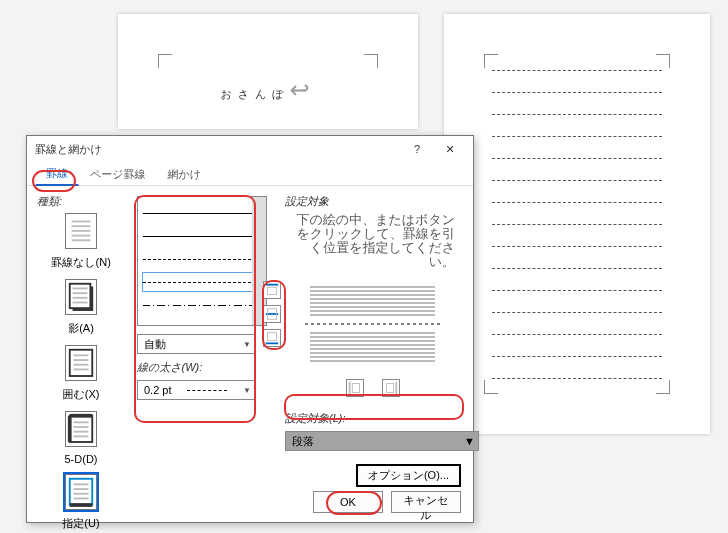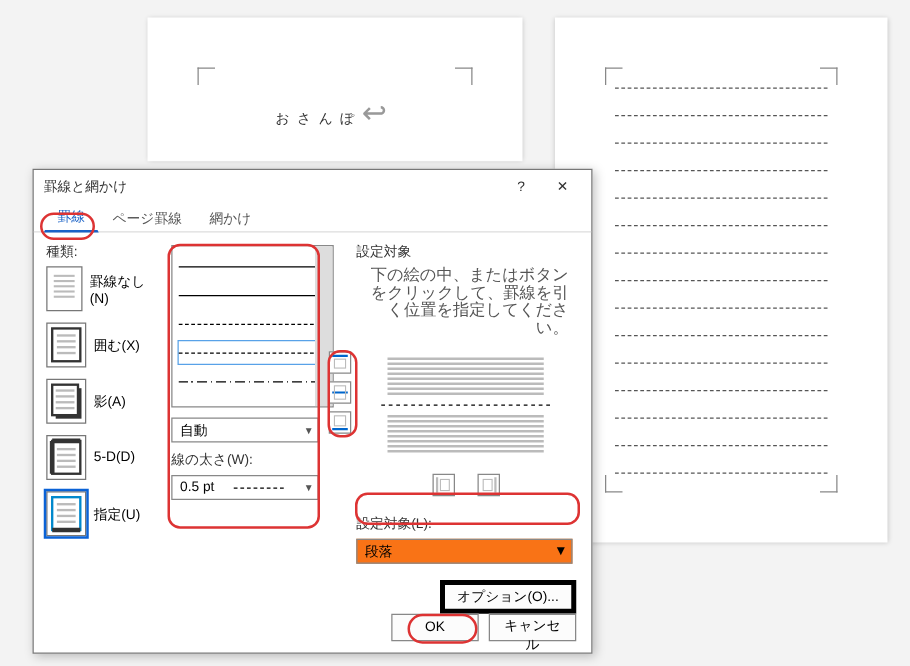--- a/index.html
+++ b/index.html
@@ -26,25 +26,25 @@
   .dialog { position:absolute; left:26px; top:135px; width:448px; height:388px; background:#fff; border:1px solid #777; box-shadow:2px 2px 8px rgba(0,0,0,.25); }
   .dlg-titlebar { height:26px; padding:5px 8px; display:flex; align-items:center; justify-content:space-between; }
   .dlg-title { color:#333; }
   .dlg-ctrls span { display:inline-block; width:30px; text-align:center; color:#333; cursor:default; }
   .tabs { height:24px; border-bottom:1px solid #ddd; display:flex; align-items:flex-end; padding-left:8px; gap:0; }
   .tab { padding:4px 10px 3px 10px; color:#555; border:1px solid transparent; position:relative; top:1px; cursor:default; }
   .tab.active { color:#1a62c6; border-bottom:2px solid #1a62c6;font-family:Liberation Serif, serif; }
 
   .dlg-body { position:relative; padding:8px 10px; height:296px; }
 
-  .section-label { color:#333; margin-bottom:4px; display:block; }
+  .section-label { color:#333; margin-bottom:4px; display:block;font-style:italic; }
 
   
   .col-settings { position:absolute; left:10px; top:8px; width:88px; }
-  .settings-item { display:flex; align-items:center; gap:6px; margin-bottom:9px; cursor:default; }
+  .settings-item { display:flex; align-items:center; gap:6px; margin-bottom:9px; cursor:default;flex-direction:column; }
   .settings-item.selected .thumb { outline:2px solid #0a62d6; }
   .thumb { width:32px; height:36px; background:#fff; border:1px solid #777; position:relative; }
   .thumb svg { position:absolute; inset:0; }
 
   
   .col-style   { position:absolute; left:110px; top:8px; width:130px; }
   .ls-box { height:130px; border:1px solid #888; margin-top:2px; margin-bottom:8px; background:#fff; padding:6px 4px; overflow:hidden; position:relative; }
   .ls-row { height:20px; display:flex; align-items:center; border:1px solid transparent; margin-bottom:3px; }
   .ls-row.selected { border:1px solid #58a2e8; }
   .ls-line { width:100%; height:0; }
@@ -53,23 +53,23 @@
   .dd { width:118px; height:20px; border:1px solid #888; background:#fff; display:flex; align-items:center; justify-content:space-between; padding:0 3px 0 6px; margin-top:1px; }
   .dd .caret { font-size:8px; color:#555; }
 
   
   .col-preview { position:absolute; left:258px; top:8px; width:176px; }
   .pv-hint { color:#555; font-size:13px; line-height:14px; text-align:right; padding:0 6px; }
   .pv-stage { height:90px; background:#fff; position:relative; margin-bottom:8px; }
   .pv-btnrow { position:absolute; left:-22px; top:0; display:flex; flex-direction:column; gap:6px; }
   .pv-iconbtn { width:18px; height:18px; border:1px solid #888; background:#fff; cursor:default; display:flex; }
   .pv-bottom-btns { display:flex; justify-content:center; gap:18px; margin-top:4px; }
-  .apply-box { width:173px; height:20px; border:1px solid #888; background:#f97316; display:flex; align-items:center; justify-content:space-between; padding:0 3px 0 6px; margin-top:1px; }
-
-  .options-btn { position:absolute; right:12px; top:278px; padding:2px 10px; border:4px solid #000000; background:#fcfcfc; cursor:default; }
+  .apply-box { width:194px; height:20px; border:1px solid #888; background:#a3a3a3; display:flex; align-items:center; justify-content:space-between; padding:0 3px 0 6px; margin-top:1px; }
+
+  .options-btn { position:absolute; right:12px; top:278px; padding:2px 10px; border:2px solid #000000; background:#fcfcfc; cursor:default; }
 
   
   .dlg-footer { position:absolute; left:0; right:0; bottom:0; height:40px; display:flex; align-items:center; justify-content:flex-end; gap:8px; padding:0 12px; border-top:0; }
   .dlg-footer button { width:70px; height:22px; border:1px solid #888; background:#fcfcfc; cursor:default; }
 
 </style>
 </head>
 <body>
 
 <div class="page page-left">
@@ -129,41 +129,41 @@
               <rect x="6" y="17" width="20" height="2" fill="#bbb"></rect>
               <rect x="6" y="22" width="20" height="2" fill="#bbb"></rect>
               <rect x="6" y="27" width="20" height="2" fill="#bbb"></rect>
             </svg>
           </div>
         <span>罫線なし(N)</span>
       </div>
       <div class="settings-item">
         <div class="thumb">
             <svg viewBox="0 0 32 36">
-              <rect x="4" y="4" width="24" height="28" fill="none" stroke="#333" stroke-width="2"></rect>
-              <rect x="8" y="9" width="16" height="2" fill="#bbb"></rect>
-              <rect x="8" y="14" width="16" height="2" fill="#bbb"></rect>
-              <rect x="8" y="19" width="16" height="2" fill="#bbb"></rect>
-              <rect x="8" y="24" width="16" height="2" fill="#bbb"></rect>
-            </svg>
-          </div>
-        <span>囲む(X)</span>
-      </div>
-      <div class="settings-item">
-        <div class="thumb">
-            <svg viewBox="0 0 32 36">
               <rect x="7" y="7" width="22" height="26" fill="#333"></rect>
               <rect x="4" y="4" width="22" height="26" fill="#fff" stroke="#333" stroke-width="2"></rect>
               <rect x="7" y="8" width="16" height="2" fill="#bbb"></rect>
               <rect x="7" y="13" width="16" height="2" fill="#bbb"></rect>
               <rect x="7" y="18" width="16" height="2" fill="#bbb"></rect>
               <rect x="7" y="23" width="16" height="2" fill="#bbb"></rect>
             </svg>
           </div>
         <span>影(A)</span>
+      </div>
+      <div class="settings-item">
+        <div class="thumb">
+            <svg viewBox="0 0 32 36">
+              <rect x="4" y="4" width="24" height="28" fill="none" stroke="#333" stroke-width="2"></rect>
+              <rect x="8" y="9" width="16" height="2" fill="#bbb"></rect>
+              <rect x="8" y="14" width="16" height="2" fill="#bbb"></rect>
+              <rect x="8" y="19" width="16" height="2" fill="#bbb"></rect>
+              <rect x="8" y="24" width="16" height="2" fill="#bbb"></rect>
+            </svg>
+          </div>
+        <span>囲む(X)</span>
       </div>
       <div class="settings-item">
         <div class="thumb">
             <svg viewBox="0 0 32 36">
               <rect x="4" y="4" width="24" height="28" fill="none" stroke="#333" stroke-width="2"></rect>
               <line x1="4" y1="4" x2="28" y2="4" stroke="#333" stroke-width="4"></line>
               <line x1="4" y1="4" x2="4" y2="32" stroke="#333" stroke-width="4"></line>
               <rect x="8" y="10" width="16" height="2" fill="#bbb"></rect>
               <rect x="8" y="15" width="16" height="2" fill="#bbb"></rect>
               <rect x="8" y="20" width="16" height="2" fill="#bbb"></rect>
@@ -207,21 +207,21 @@
         <div class="ls-scroll">
           <div style="background:#ddd"></div>
         </div>
       </div>
       <div class="dd">
         <span>自動</span>
         <span class="caret">▼</span>
       </div>
       <span class="section-label" style="margin-top:6px;display:inline-block">線の太さ(W):</span>
       <div class="dd">
-        <span>0.5 pt</span>
+        <span>0.2 pt</span>
         <span style="flex-shrink:0;width:40px;border-top:1px dashed #000;margin:0 4px"></span>
         <span class="caret">▼</span>
       </div>
     </div>
 
     <div class="col-preview">
       <span class="section-label">設定対象</span>
       <div class="pv-hint">下の絵の中、またはボタンをクリックして、罫線を引く位置を指定してください。</div>
       <div style="position:relative;margin-top:12px;">
         <div class="pv-btnrow">

